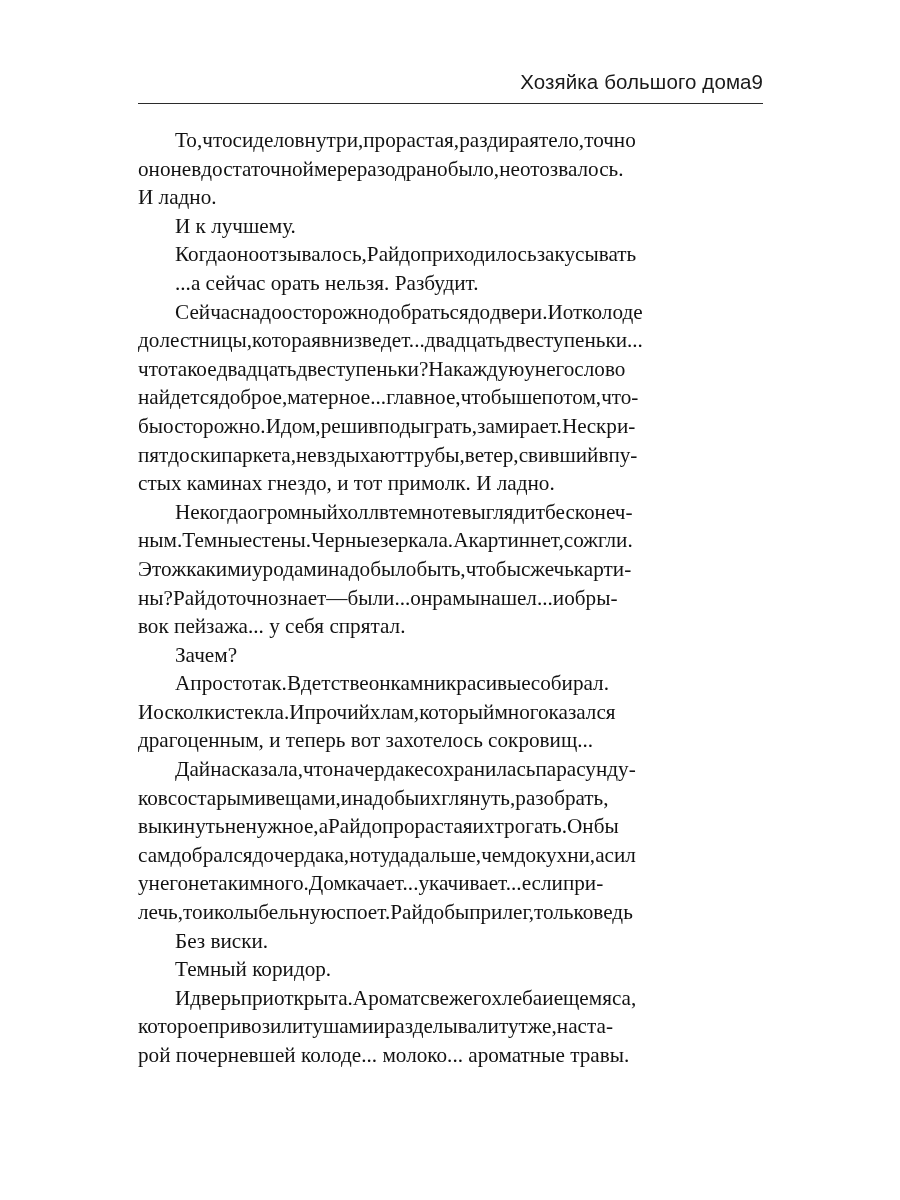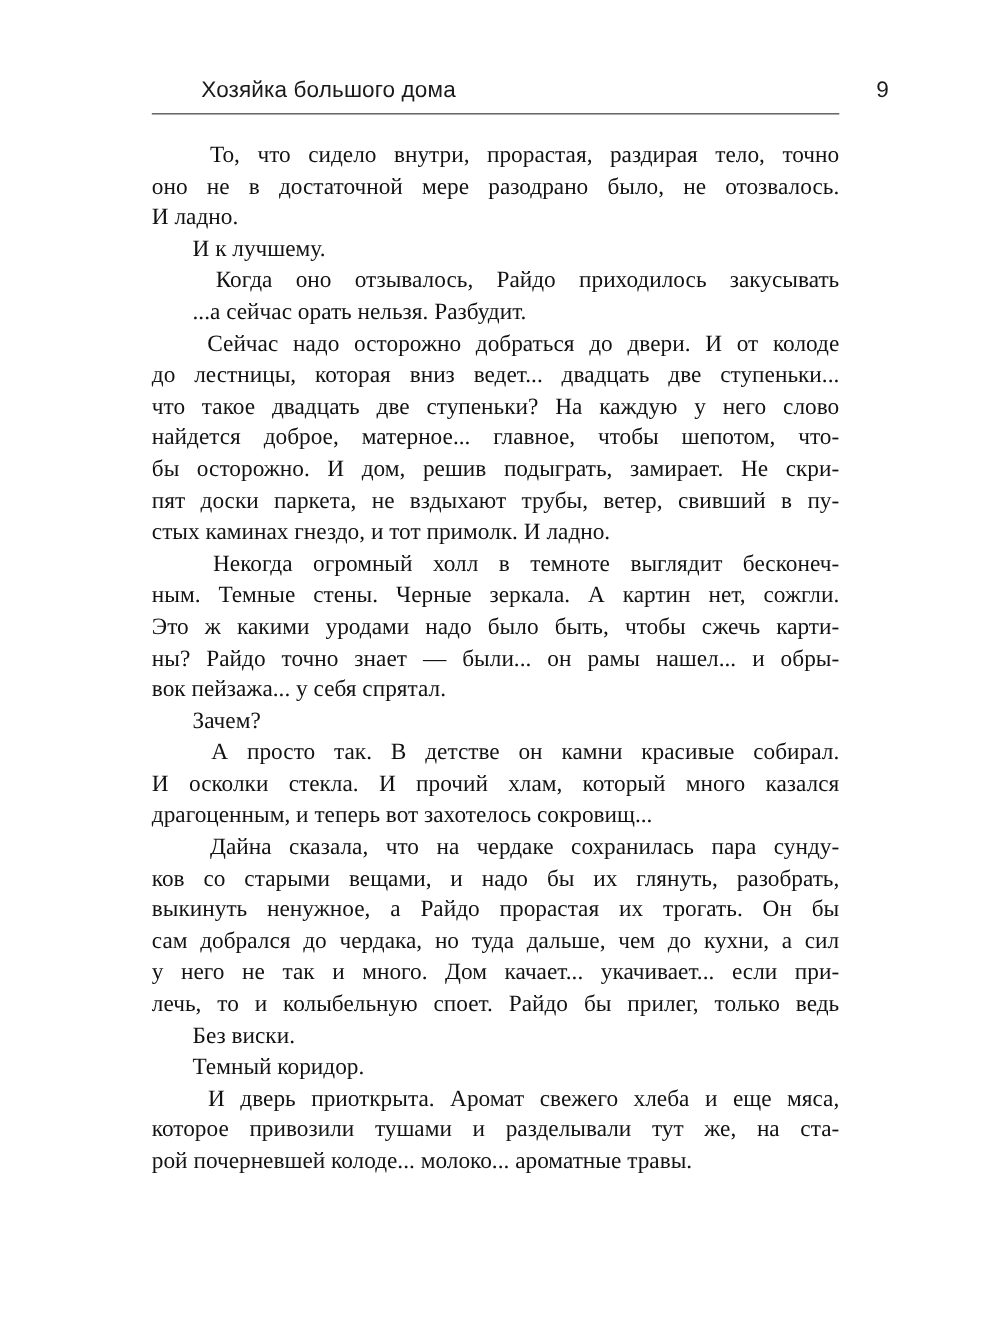--- a/index.html
+++ b/index.html
@@ -23,23 +23,22 @@
   }
 
   
   .running-head {
     position: absolute;
     left: 138px;
     top: 70px;
     width: 625px;
     display: flex;
     align-items: baseline;
-    justify-content: space-between;
+    justify-content: flex-end;
     font-family: "Liberation Sans", "DejaVu Sans", sans-serif;
-    margin-left: 45px;
   }
   .running-head-title {
     font-size: 20.5px;
     letter-spacing: 0.1px;
     color: #1a1a1a;
     white-space: nowrap;
   }
   .running-head-folio {
     font-size: 20.5px;
     color: #1a1a1a;
@@ -68,21 +67,20 @@
   .para {
     margin: 0;
   }
   .ln {
     display: block;
     white-space: nowrap;
   }
   
   .ln.just {
     display: flex;
-    justify-content: space-between;
   }
   .ln.just > .w {
     white-space: pre;
   }
   .ln .lead {
     display: inline-block;
     width: 37px;
   }
   .ln.just .lead {
     flex: 0 0 37px;

